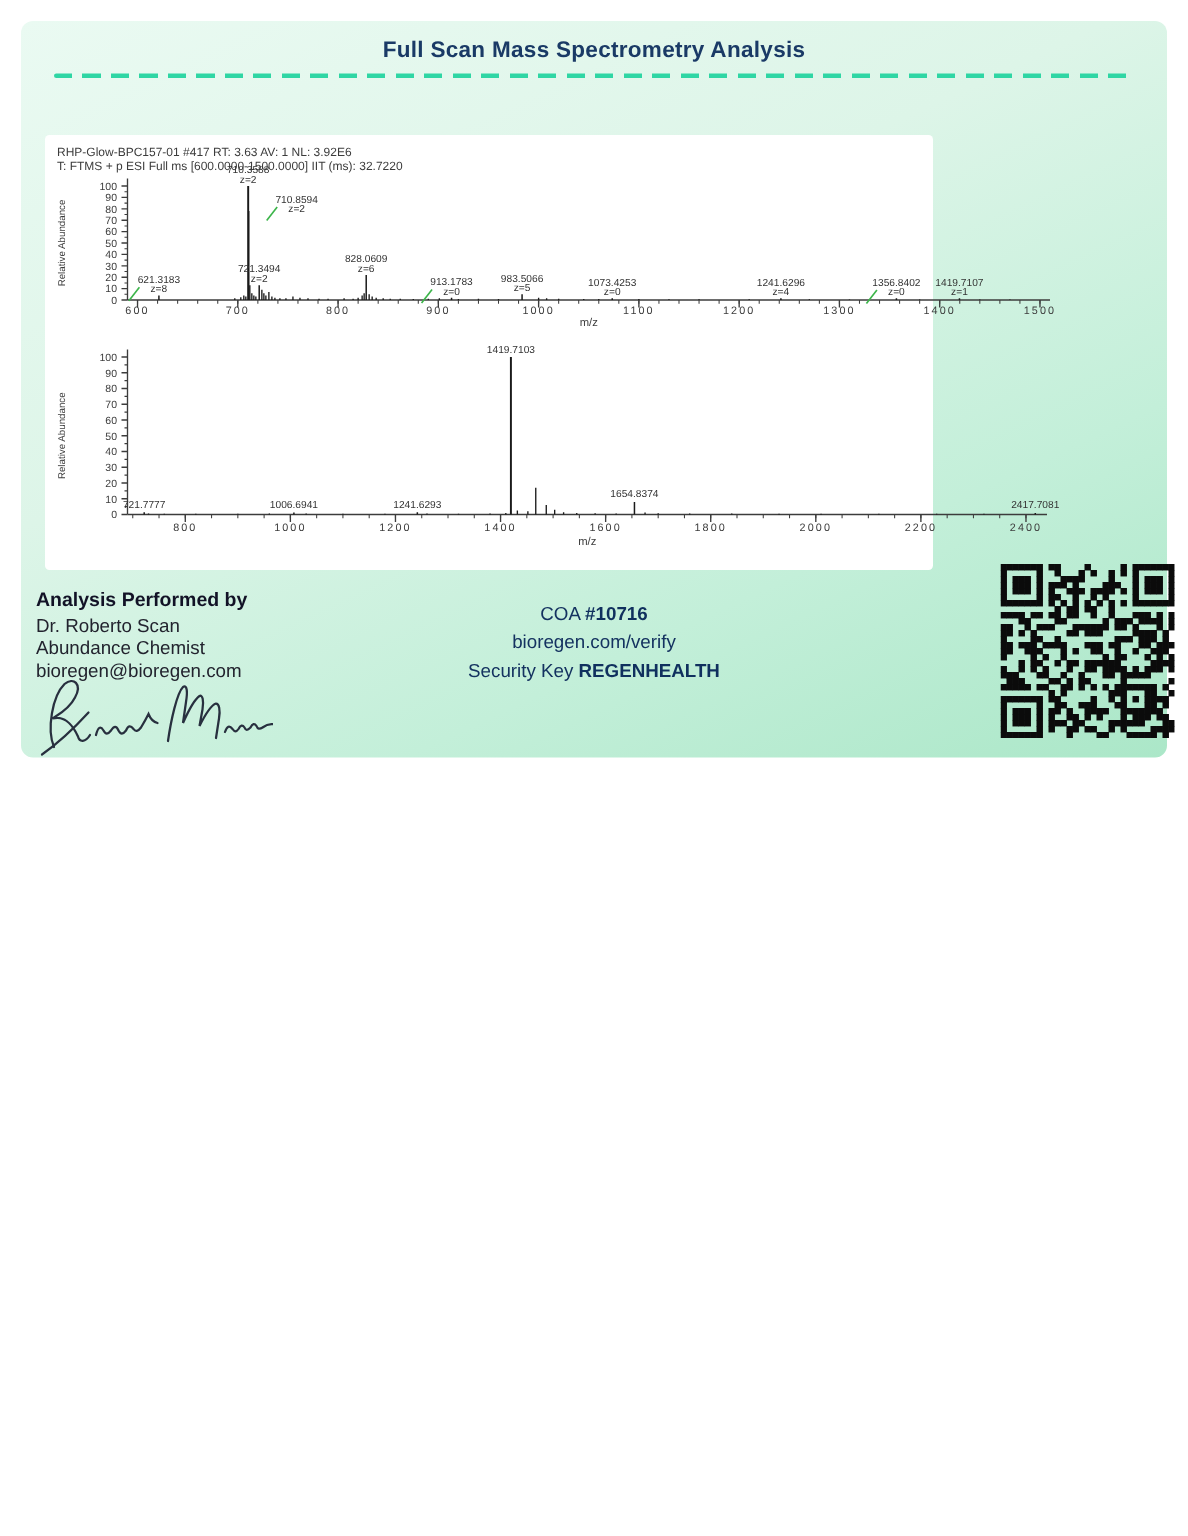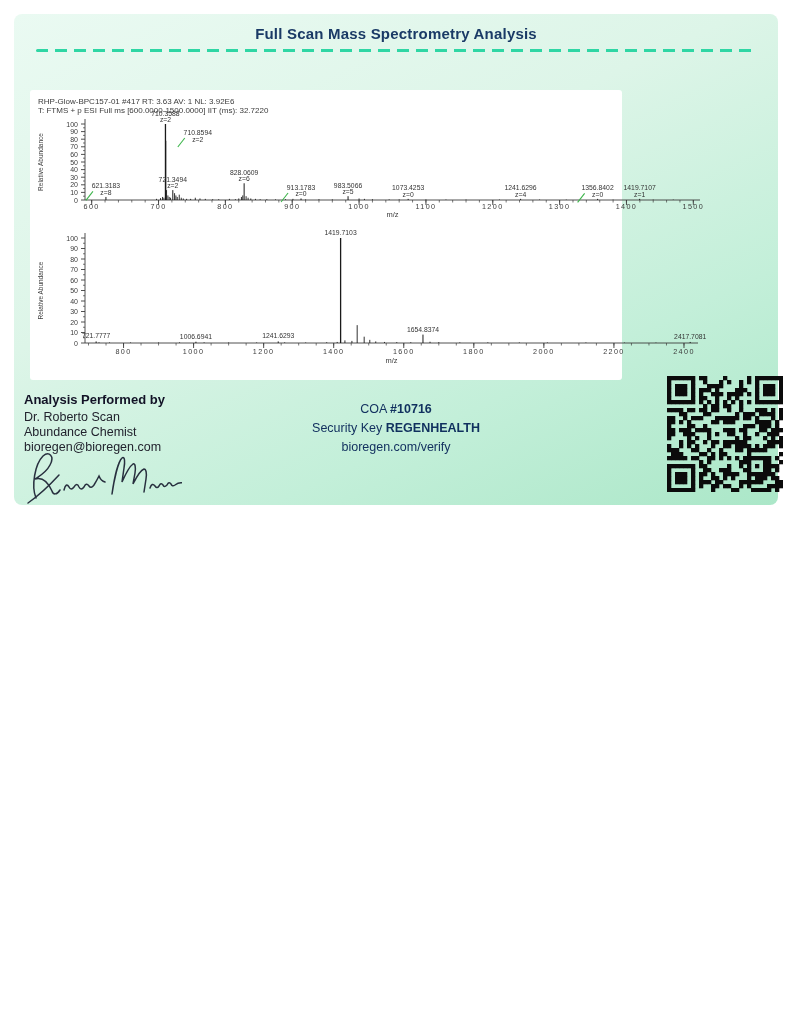--- a/index.html
+++ b/index.html
@@ -395,25 +395,25 @@
       <path d="M86,46 C88,32 92,14 96,10 C99,8 99,14 98,20 L96,34 C100,25 104,18 107,16 C109,15 110,19 109,25 L107,36 C111,28 115,22 118,21 C120,21 121,25 120,31 L118,44"></path>
       <path d="M124,40 q2,-6 5,-2 q2,3 4,0 q2,-4 4,-1 q1,3 4,0 q2,-4 4,-1 q1,3 4,1 q4,-3 8,-2"></path>
     </g>
   </svg>
 
   <div class="footer-center">
     <div>
       <span>COA</span>
       <b>#10716</b>
     </div>
+    <div>bioregen.com/verify</div>
     <div>
       <span>Security Key</span>
       <b>REGENHEALTH</b>
     </div>
-    <div>bioregen.com/verify</div>
   </div>
 
   <svg class="qr-svg" id="qr" width="116" height="116">
       <rect x="0" y="0" width="4.3" height="4.3" fill="#0b0b0b"></rect>
       <rect x="4" y="0" width="4.3" height="4.3" fill="#0b0b0b"></rect>
       <rect x="8" y="0" width="4.3" height="4.3" fill="#0b0b0b"></rect>
       <rect x="12" y="0" width="4.3" height="4.3" fill="#0b0b0b"></rect>
       <rect x="16" y="0" width="4.3" height="4.3" fill="#0b0b0b"></rect>
       <rect x="20" y="0" width="4.3" height="4.3" fill="#0b0b0b"></rect>
       <rect x="24" y="0" width="4.3" height="4.3" fill="#0b0b0b"></rect>

